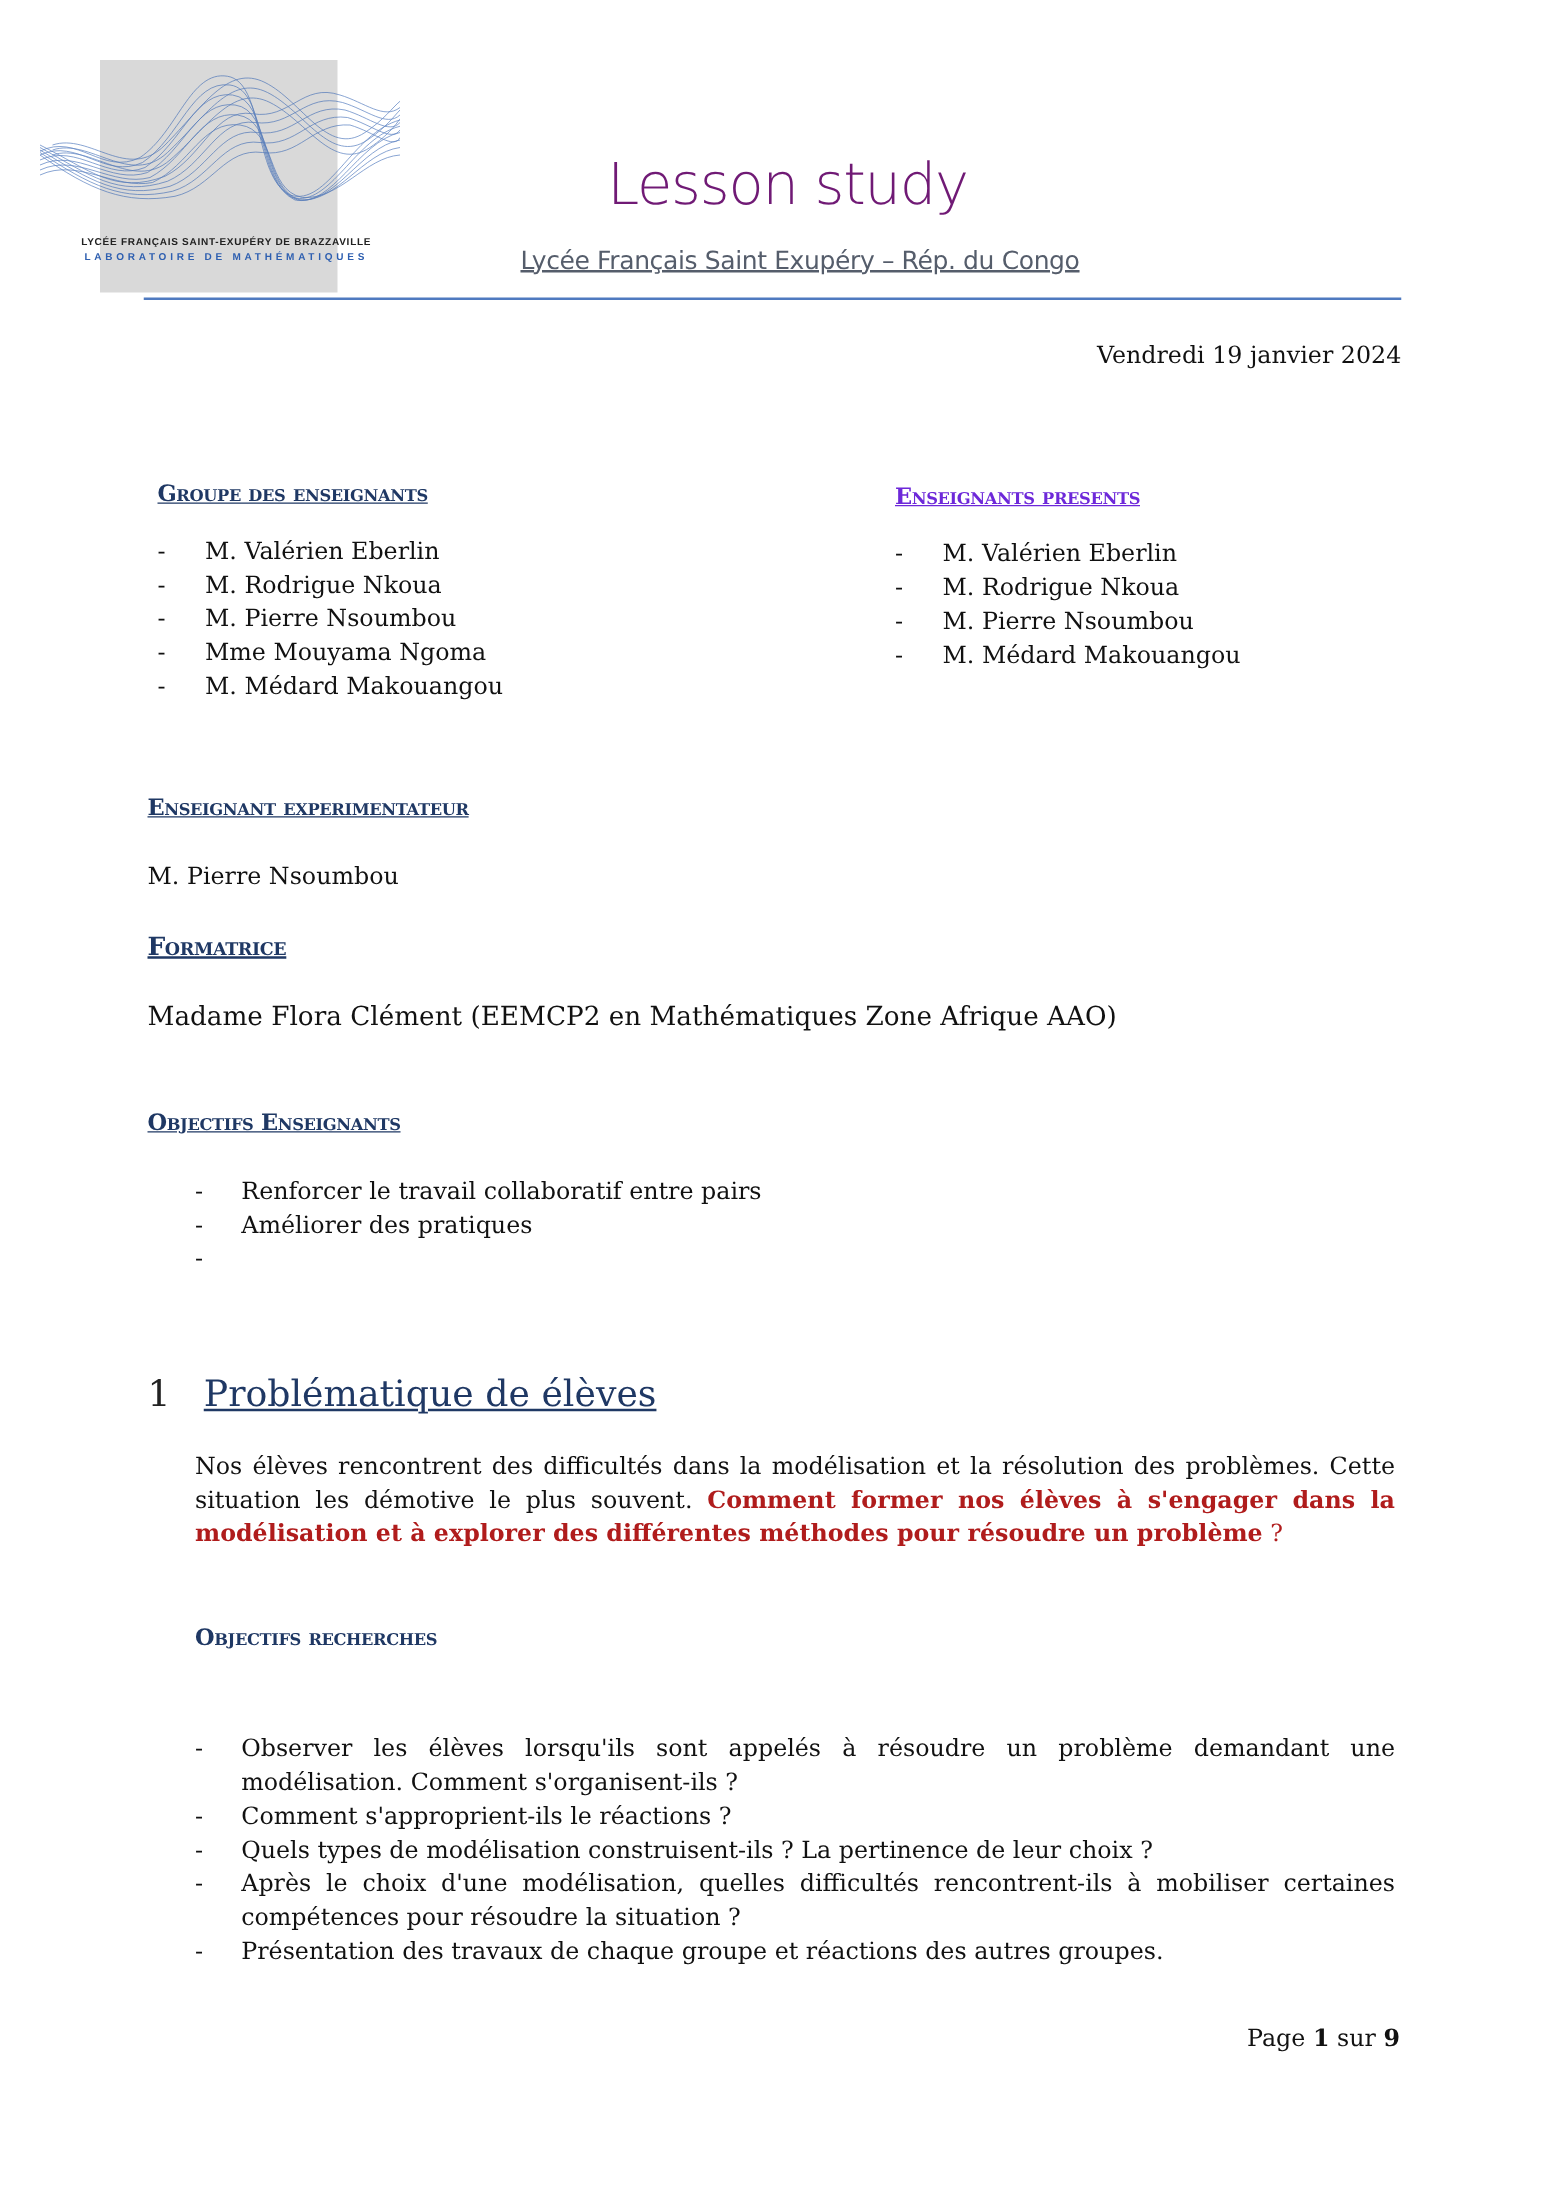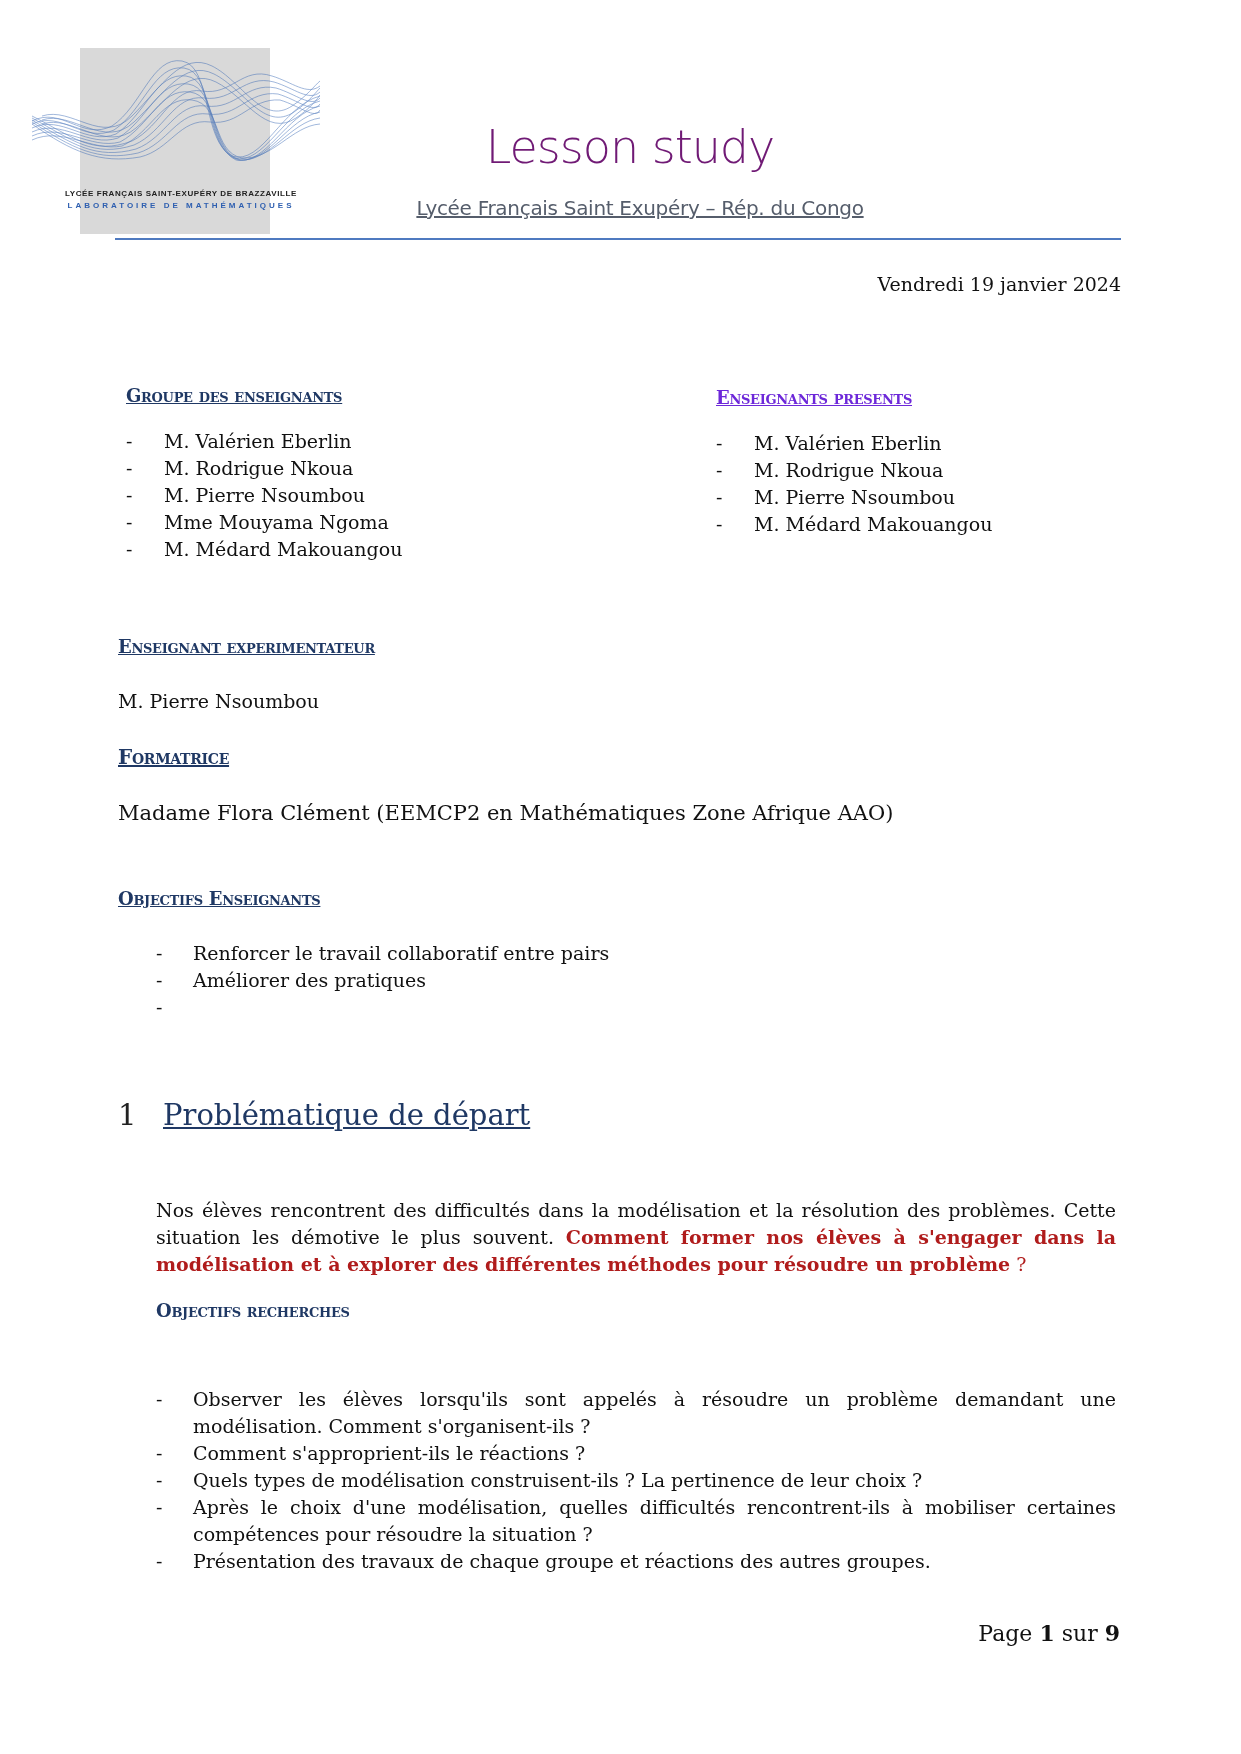--- a/index.html
+++ b/index.html
@@ -46,28 +46,28 @@
     .form-name { left: 118px; top: 801px; font-size: 21px; }
 
     .obj-ens { left: 118px; top: 888px; }
     .obj-ens-list { left: 156px; top: 940px; width: 960px; }
     .obj-ens-list li { padding-left: 37px; }
 
     .sec1 { left: 118px; top: 1098px; font-size: 29px; color: #1f3864; }
     .sec1 .num { display: inline-block; width: 45px; color: #222; }
     .sec1 .t { text-decoration: underline; }
 
-    .para { left: 156px; top: 1160px; width: 960px; font-size: 19px; line-height: 27px; text-align: justify; margin-top: 37px; }
+    .para { left: 156px; top: 1160px; width: 960px; font-size: 19px; line-height: 27px; text-align: justify; }
     .para .red { color: #b01c1c; font-weight: bold; }
 
     .obj-rech { left: 156px; top: 1300px; }
     .obj-rech-list { left: 156px; top: 1386px; width: 960px; }
     .obj-rech-list li { padding-left: 37px; text-align: justify; font-size: 20px; line-height: 29px; }
 
-    .footer { right: 121px; top: 1620px; font-size: 22px; }
+    .footer { right: 121px; top: 1620px; font-size: 19px; }
     .footer b { font-weight: bold; }
   </style>
 </head>
 <body>
 
 <div class="abs logo">
   <div class="logo-bg"></div>
   <svg width="288" height="150" viewBox="0 0 288 150">
     <g fill="none" stroke="#2e5fb0" stroke-width="0.6" opacity="0.75">
       <path d="M0,75 C30,60 50,95 80,80 C110,60 120,10 150,15 C180,20 170,95 200,110 C230,120 250,60 288,50"></path>
@@ -123,21 +123,21 @@
 <div class="abs form-name">Madame Flora Clément (EEMCP2 en Mathématiques Zone Afrique AAO)</div>
 
 <div class="abs obj-ens sc-head">Objectifs Enseignants</div>
 <ul class="abs dash obj-ens-list">
   <li><span class="bullet">-</span><span>Renforcer le travail collaboratif entre pairs</span></li>
   <li><span class="bullet">-</span><span>Améliorer des pratiques</span></li>
   <li><span class="bullet">-</span></li>
 </ul>
 
 <div class="abs sec1">
-  <span class="num">1</span><span class="t">Problématique de départ</span>
+  <span class="num">1</span><span class="t">Problématique de élèves</span>
 </div>
 <div class="abs para"><span>Nos élèves rencontrent des difficultés dans la modélisation et la résolution des problèmes. Cette situation les démotive le plus souvent. </span><span class="red">Comment former nos élèves à s'engager dans la modélisation et à explorer des différentes méthodes pour résoudre un problème</span><span style="color:#b01c1c"> ?</span></div>
 
 <div class="abs obj-rech sc-head nounder">Objectifs recherches</div>
 <ul class="abs dash obj-rech-list">
   <li><span class="bullet">-</span><span>Observer les élèves lorsqu'ils sont appelés à résoudre un problème demandant une modélisation. Comment s'organisent-ils ?</span></li>
   <li><span class="bullet">-</span><span>Comment s'approprient-ils le réactions ?</span></li>
   <li><span class="bullet">-</span><span>Quels types de modélisation construisent-ils ? La pertinence de leur choix ?</span></li>
   <li><span class="bullet">-</span><span>Après le choix d'une modélisation, quelles difficultés rencontrent-ils à mobiliser certaines compétences pour résoudre la situation ?</span></li>
   <li><span class="bullet">-</span><span>Présentation des travaux de chaque groupe et réactions des autres groupes.</span></li>

